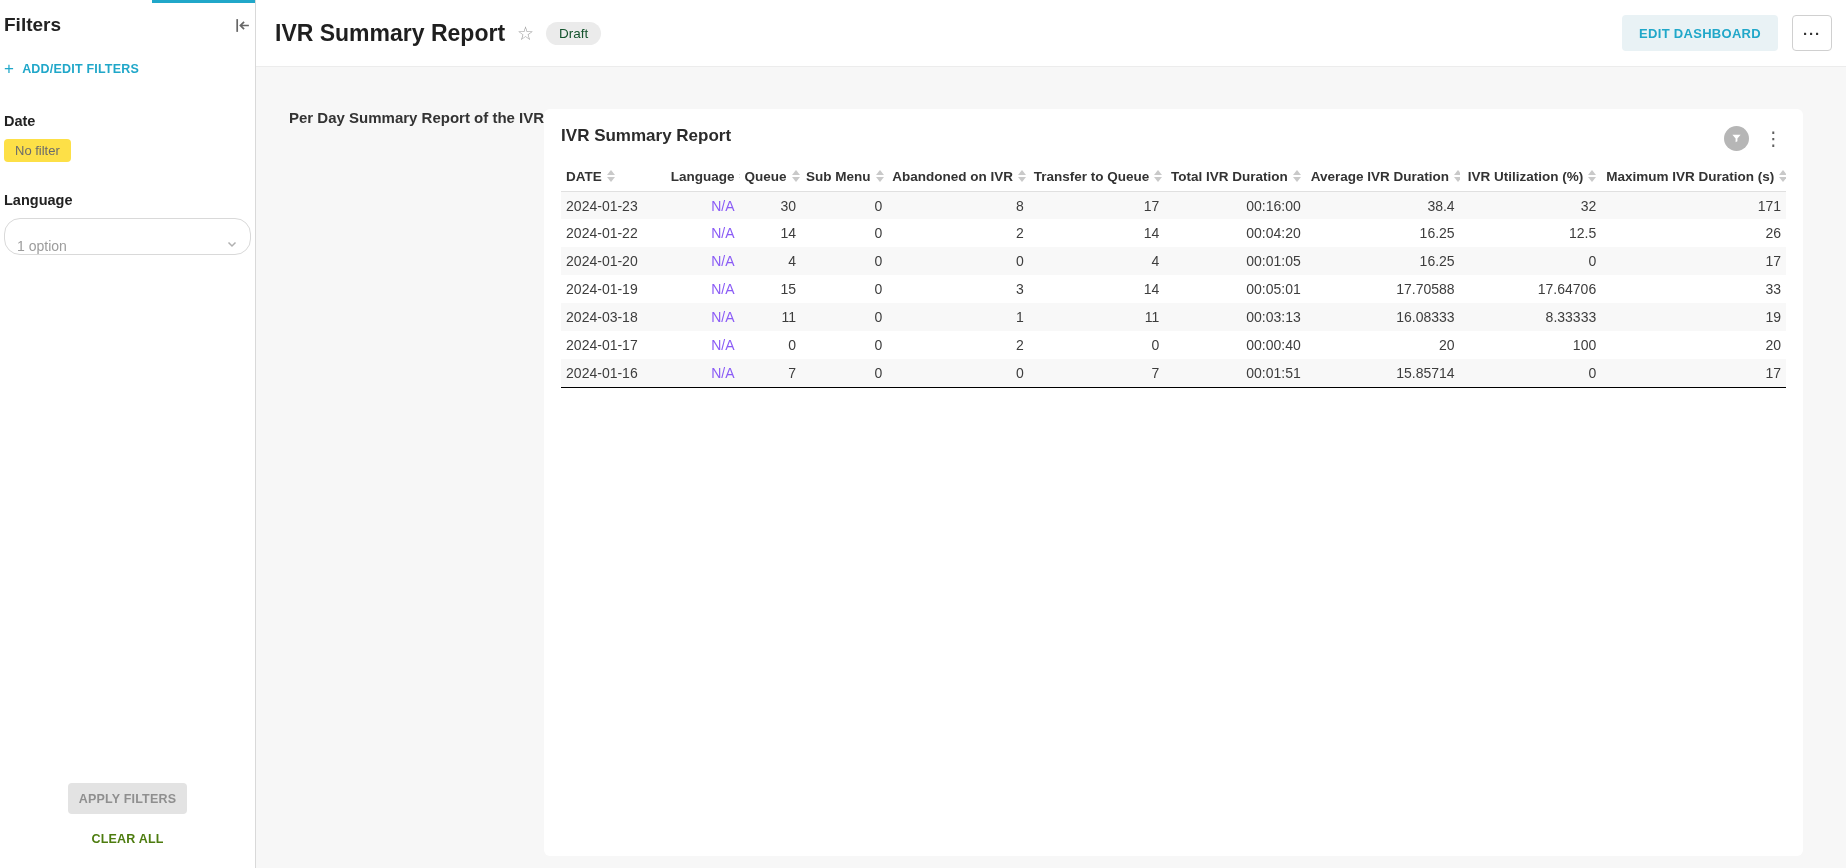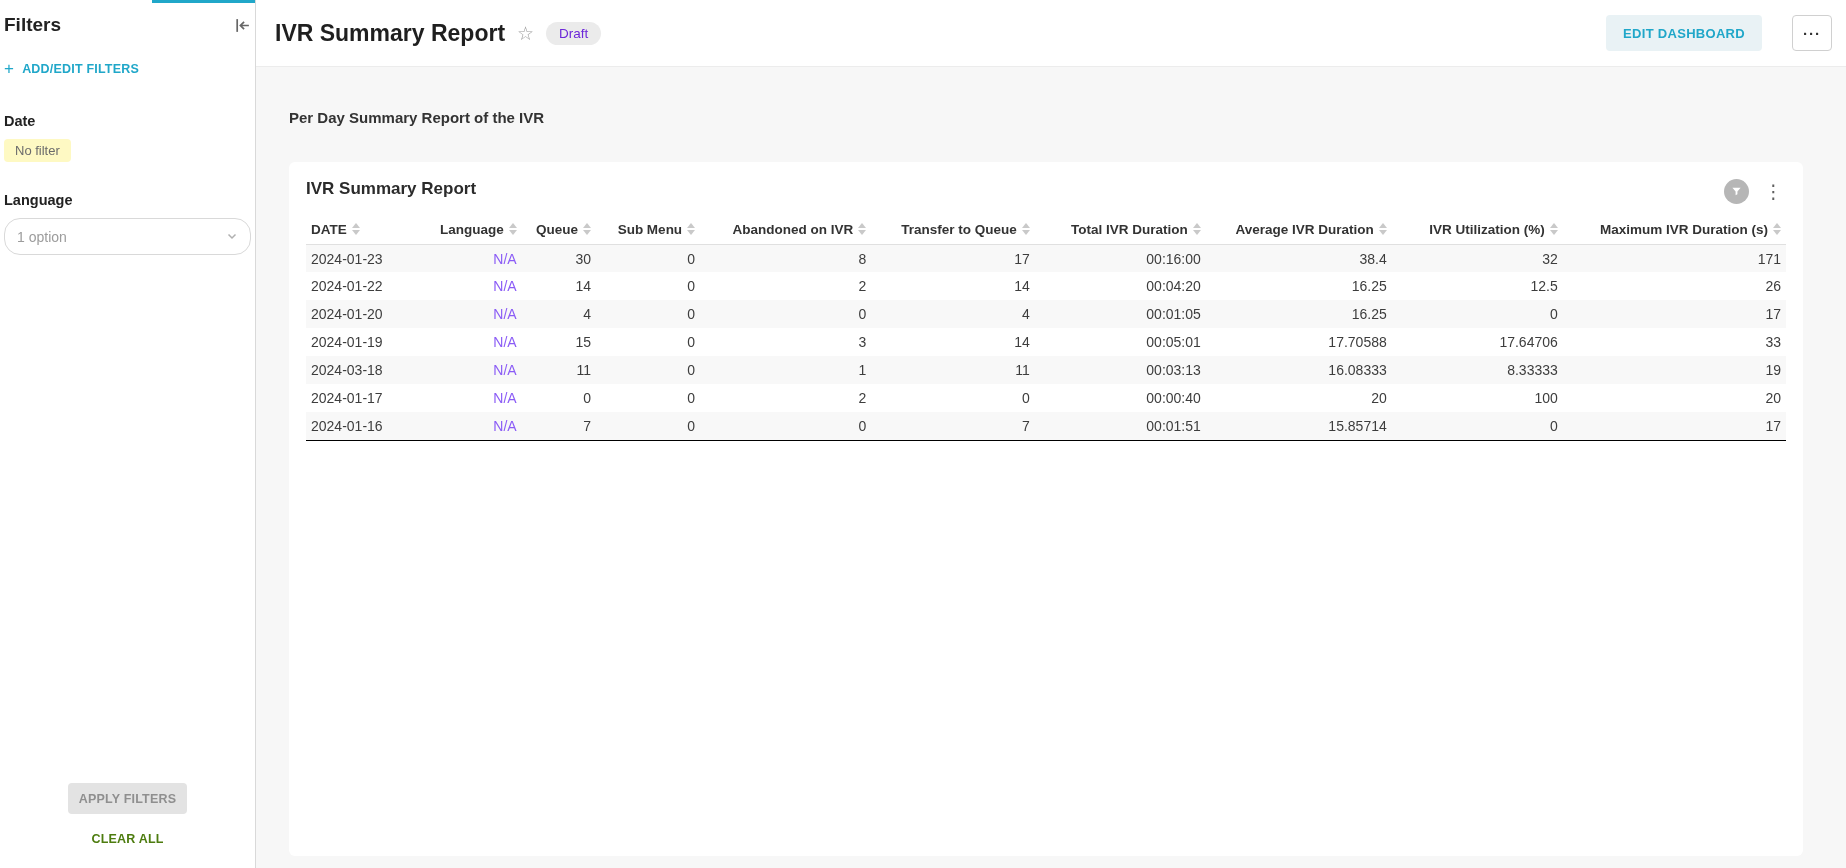--- a/index.html
+++ b/index.html
@@ -11,39 +11,39 @@
   
   .sidebar{position:relative;width:256px;min-width:256px;height:100%;background:#fff;border-right:1px solid #d9d9d9;display:flex;flex-direction:column;padding:14px 4px 22px}
   .sidebar-accent{position:absolute;top:0;right:0;width:103px;height:3px;background:var(--accent)}
   .sidebar-head{display:flex;align-items:center;justify-content:space-between;margin-bottom:24px}
   .sidebar-head h2{font-size:19px;font-weight:600;color:#222}
   .collapse{cursor:pointer;display:flex;align-items:center}
   .add-filters{display:flex;align-items:center;gap:8px;background:none;border:none;color:var(--accent);font-weight:700;font-size:12.5px;letter-spacing:.2px;cursor:pointer;margin-bottom:36px;font-family:inherit}
   .add-filters .plus{font-size:17px;font-weight:400;line-height:1}
   .filter-group{margin-bottom:30px}
   .filter-label{font-size:14.5px;font-weight:600;color:#222;margin-bottom:10px}
-  .chip{display:inline-block;background:#fef9c3;color:#6b6b6b;font-size:13px;padding:4px 11px;border-radius:4px;cursor:pointer}
-  .select{display:flex;align-items:center;justify-content:space-between;height:37px;border:1px solid #d9d9d9;border-radius:16px;padding:0 12px;cursor:pointer;background:#fff}
+  .chip{display:inline-block;background:#fde047;color:#6b6b6b;font-size:13px;padding:4px 11px;border-radius:4px;cursor:pointer}
+  .select{display:flex;align-items:flex-end;justify-content:space-between;height:37px;border:1px solid #d9d9d9;border-radius:16px;padding:0 12px;cursor:pointer;background:#fff}
   .select-value{font-size:14px;color:#9c9c9c}
   .sidebar-footer{margin-top:auto;display:flex;flex-direction:column;align-items:center;gap:18px}
   .apply{width:119px;height:31px;background:#e3e3e3;border:none;border-radius:4px;color:#8f8f8f;font-size:12.5px;font-weight:700;letter-spacing:.2px;cursor:pointer;font-family:inherit}
   .clear{background:none;border:none;color:#4d7c0f;font-size:12.5px;font-weight:700;letter-spacing:.2px;cursor:pointer;font-family:inherit}
 
   
   main{flex:1;display:flex;flex-direction:column;height:100%;background:#f7f7f7;min-width:0}
   .dash-header{height:67px;min-height:67px;background:#fff;border-bottom:1px solid #ececec;display:flex;align-items:center;justify-content:space-between;padding:0 14px 0 19px}
   .dash-header .left{display:flex;align-items:center;gap:12px}
   .dash-header h1{font-size:23px;font-weight:700;color:#1f1f1f}
   .star{color:#9c9c9c;font-size:19px;cursor:pointer;line-height:1}
-  .badge{background:#ebebeb;color:#6d28d9;font-size:13.5px;padding:4px 13px;border-radius:14px}
-  .dash-header .right{display:flex;align-items:flex-end;gap:30px}
+  .badge{background:#ebebeb;color:#14532d;font-size:13.5px;padding:4px 13px;border-radius:14px}
+  .dash-header .right{display:flex;align-items:flex-end;gap:14px}
   .edit-btn{height:36px;padding:0 17px;background:#e9f2f5;border:none;border-radius:4px;color:var(--accent);font-size:13px;font-weight:700;letter-spacing:.3px;cursor:pointer;font-family:inherit}
   .kebab-btn{width:40px;height:36px;background:#fff;border:1px solid #d0d0d0;border-radius:4px;color:#333;font-size:15px;font-weight:700;cursor:pointer;display:flex;align-items:center;justify-content:center;letter-spacing:1px;font-family:inherit}
 
-  .dash-body{flex:1;display:flex;flex-direction:column;padding:42px 43px 12px 33px;min-height:0}
+  .dash-body{flex:1;display:flex;padding:42px 43px 12px 33px;min-height:0}
   .markdown{font-size:15px;font-weight:700;color:#333;margin-bottom:36px}
   .card{flex:1;background:#fff;border-radius:6px;padding:17px 17px 0;display:flex;flex-direction:column;min-height:0}
   .card-head{display:flex;align-items:flex-start;justify-content:space-between;margin-bottom:12px}
   .card-head h3{font-size:17px;font-weight:700;color:#2b2b2b}
   .card-actions{display:flex;align-items:center;gap:12px}
   .filter-circle{width:25px;height:25px;border-radius:50%;background:#b6b6b6;display:flex;align-items:center;justify-content:center;cursor:pointer}
   .kebab{color:#5f5f5f;font-size:19px;cursor:pointer;line-height:1;padding:0 3px}
 
   
   table{width:100%;border-collapse:collapse;table-layout:fixed}

